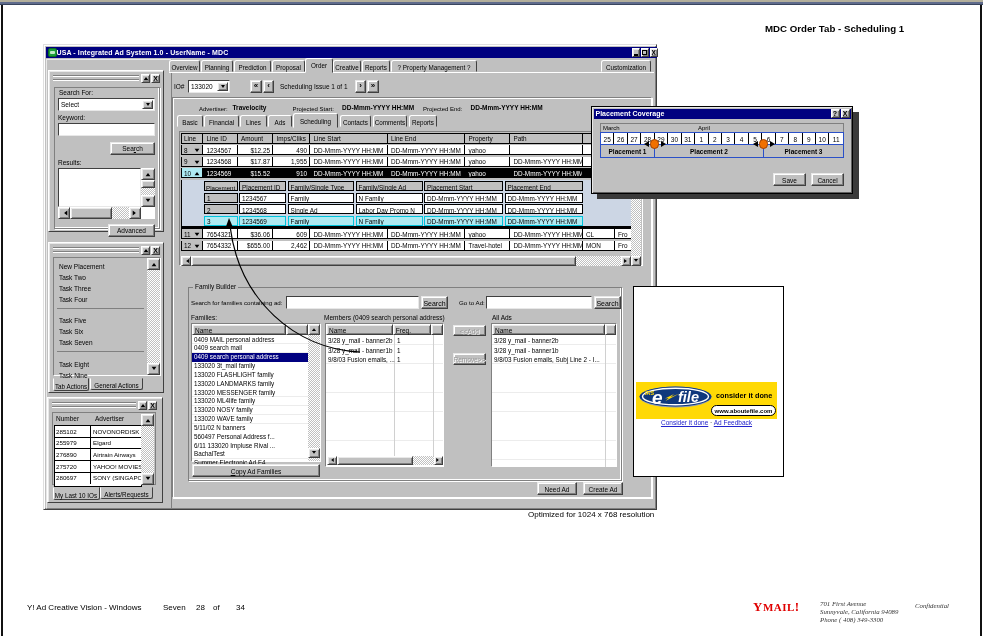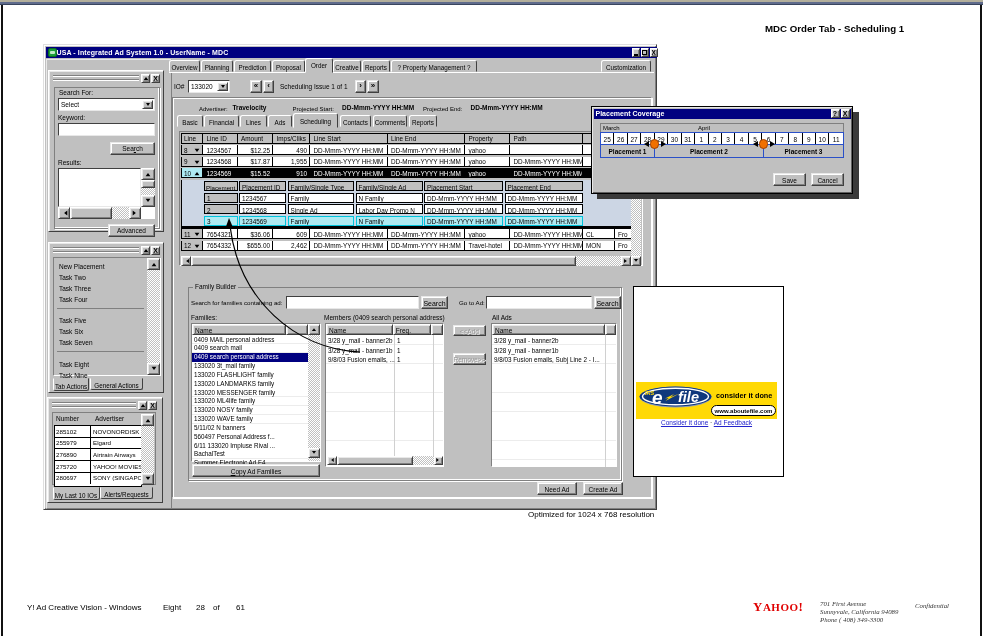--- a/index.html
+++ b/index.html
@@ -506,19 +506,19 @@
       <text x="6" y="9" font-family="Liberation Sans" font-style="italic" font-weight="bold" font-size="5.5" fill="#ffd905">IRS</text>
     </svg>
     <div class="ab" style="left:80px;top:9px;font-size:7.3px;font-weight:bold;white-space:nowrap">consider it done</div>
     <div class="ab" style="left:75px;top:23.5px;width:65px;height:10.5px;background:#fff;border:1.5px solid #000;border-radius:6px;text-align:center;font-size:6px;font-weight:bold;padding-top:1.5px">www.aboutefile.com</div>
   </div>
   <div class="ab" style="left:0;top:132px;width:145px;text-align:center;font-size:6.5px;color:#2222cc"><span style="text-decoration:underline">Consider it done</span> <span style="color:#444">·</span> <span style="text-decoration:underline">Ad Feedback</span></div>
 </div>
 
 <div class="ab t7" style="left:528px;top:511px;font-size:8px">Optimized for 1024 x 768 resolution</div>
 <div class="ab t8" style="left:27px;top:603px">Y! Ad Creative Vision - Windows</div>
-<div class="ab t8" style="left:163px;top:603px">Eight</div>
+<div class="ab t8" style="left:163px;top:603px">Seven</div>
 <div class="ab t8" style="left:196px;top:603px">28</div>
 <div class="ab t8" style="left:213px;top:603px">of</div>
-<div class="ab t8" style="left:236px;top:603px">61</div>
-<div class="ab" style="left:753px;top:599px;font-family:'Liberation Serif',serif;font-weight:bold;font-size:13px;color:#e00000;letter-spacing:.5px">Y<span style="font-size:11px">AHOO</span>!</div>
+<div class="ab t8" style="left:236px;top:603px">34</div>
+<div class="ab" style="left:753px;top:599px;font-family:'Liberation Serif',serif;font-weight:bold;font-size:13px;color:#e00000;letter-spacing:.5px">Y<span style="font-size:11px">MAIL</span>!</div>
 <div class="ab" style="left:820px;top:600px;font-family:'Liberation Serif',serif;font-style:italic;font-size:6.8px;line-height:8px;color:#333">701 First Avenue<br>Sunnyvale, California 94089<br>Phone ( 408) 349-3300</div>
 <div class="ab" style="left:915px;top:602px;font-family:'Liberation Serif',serif;font-style:italic;font-size:6.8px;color:#333">Confidential</div>
 
 </body></html>

